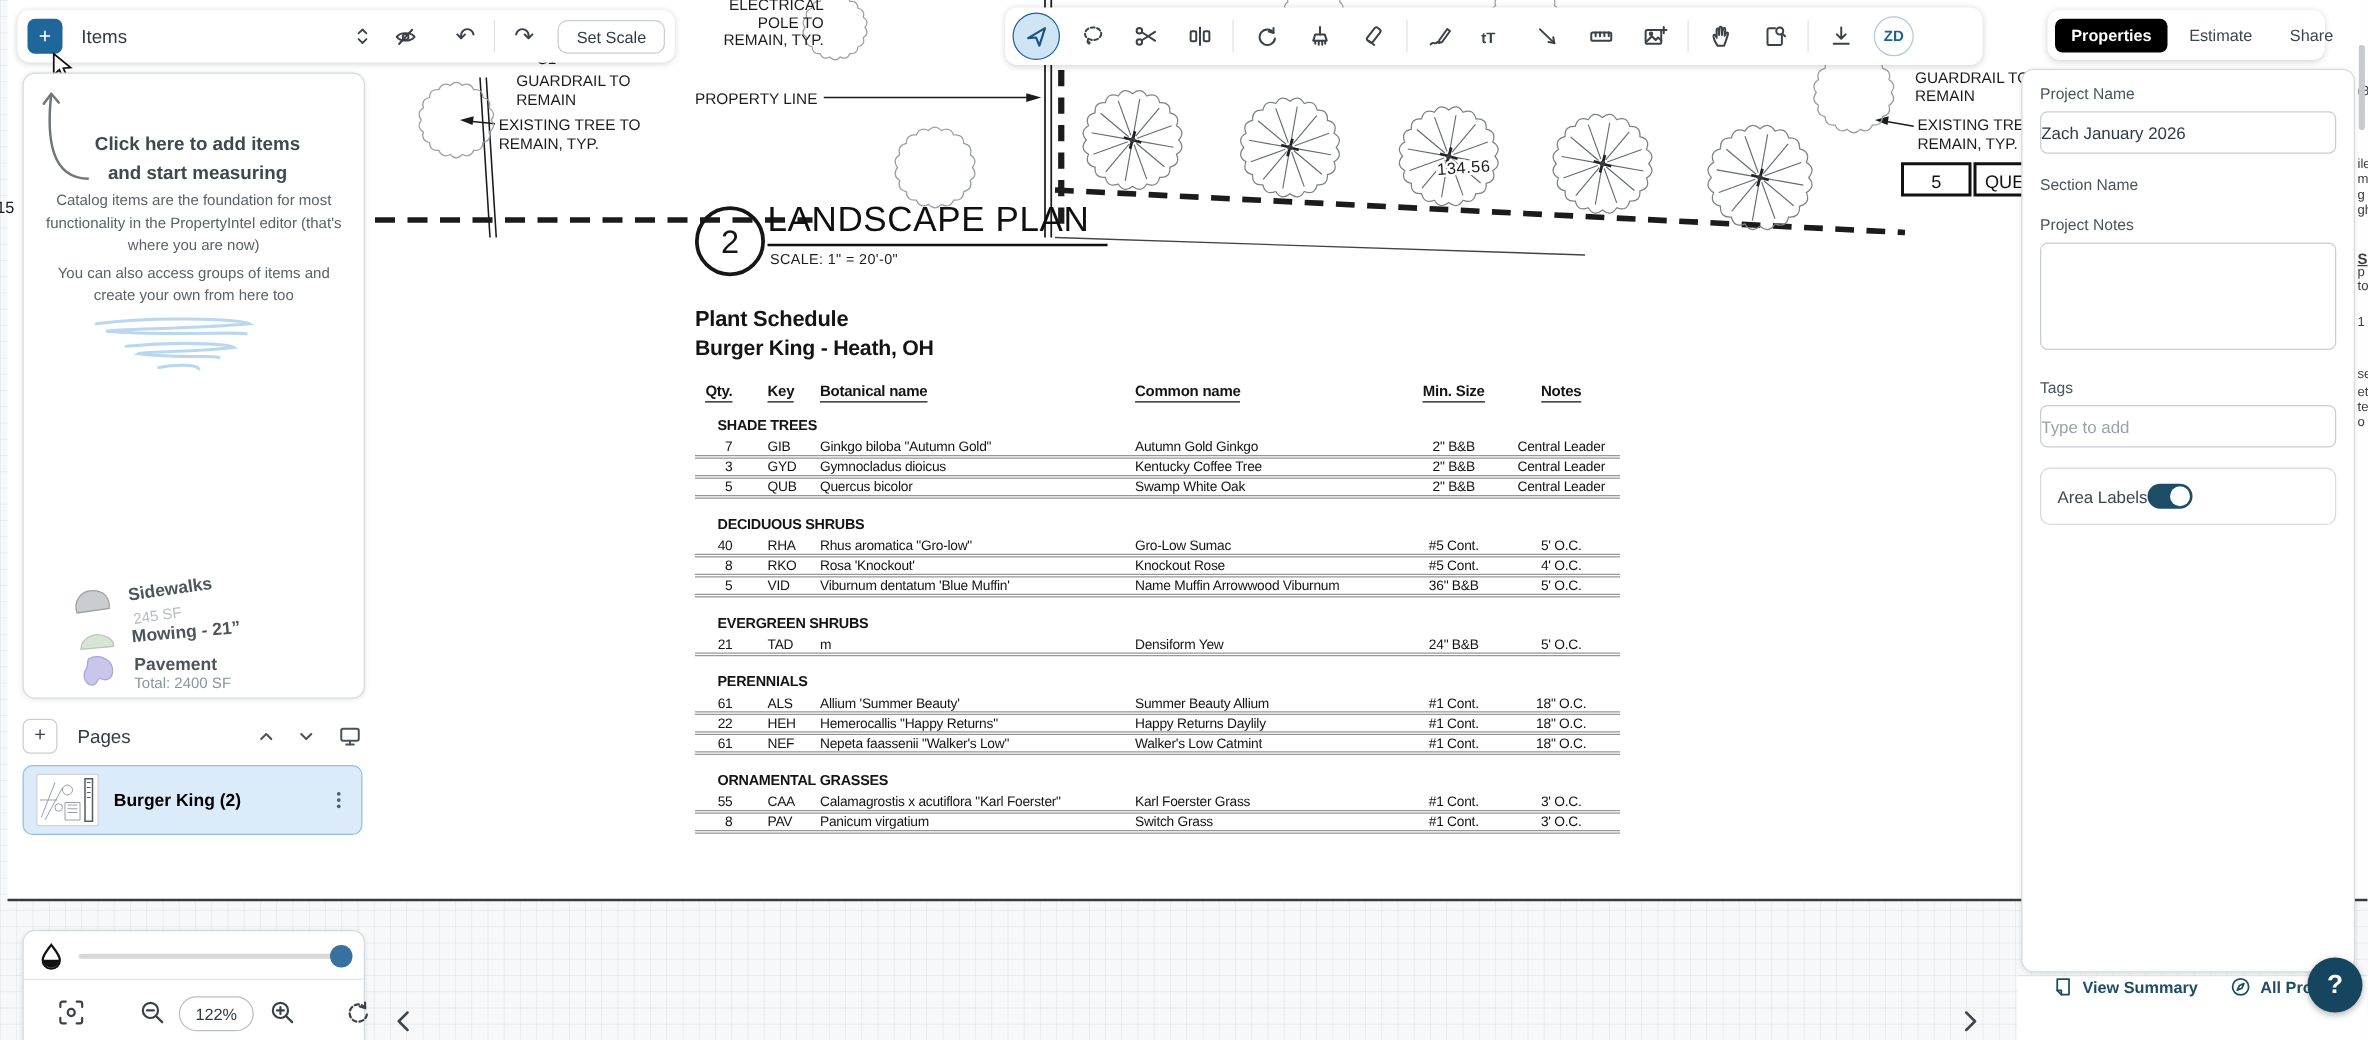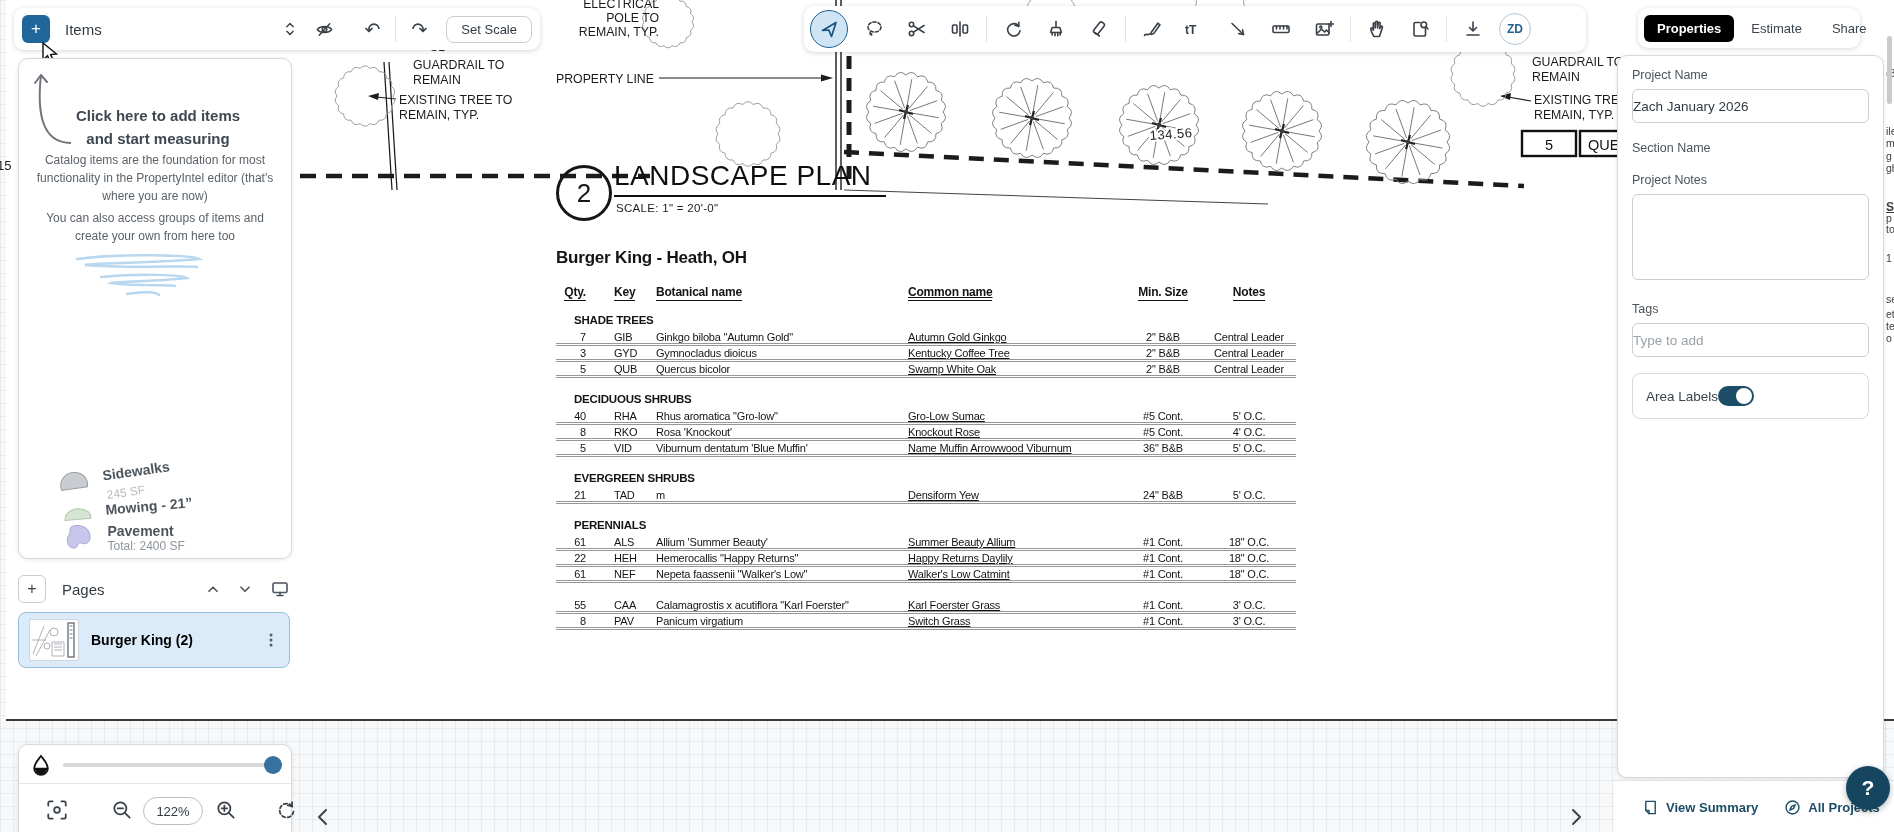--- a/index.html
+++ b/index.html
@@ -28,21 +28,21 @@
   .s-sub{font-size:17px;font-weight:bold;margin-top:3px;}
   .s-head,.s-row,.s-group-h{display:grid;grid-template-columns:40px 56px 254px 218px 78px 94px;align-items:end;}
   .s-head{margin-top:17px;font-size:12px;font-weight:bold;}
   .s-head span u{text-decoration:none;border-bottom:1.5px solid #111;padding-bottom:1px;font-style:normal;}
   .s-group{margin-top:15px;}
   .s-group-name{font-size:11.5px;font-weight:bold;padding-left:18px;height:16px;}
   .s-row{font-size:11px;height:13px;border-bottom:3px double #979797;padding-bottom:0;}
   .c0{text-align:right;padding-right:10px;}
   .c1{padding-left:18px;}
   .c2{padding-left:4px;}
-  .c3{padding-left:2px;text-decoration:underline;}
+  .c3{padding-left:2px;}
   .c4{text-align:center;}
   .c5{text-align:center;}
   
   .panel-p{font-size:12px;color:#5a6269;text-align:center;line-height:1.5;}
   .toggle{width:36px;height:20px;border-radius:10px;background:#1d4d66;position:relative;cursor:pointer;}
   .toggle .knob{position:absolute;right:2px;top:2px;width:16px;height:16px;border-radius:50%;background:#fff;}
   .frag{position:absolute;left:1886px;font-size:10.5px;color:#3c3c3c;white-space:nowrap;}
 </style>
 </head>
 <body>
@@ -194,20 +194,21 @@
 
 <div class="abs" style="left:556px;top:160px;">
   <div class="abs" style="left:0;top:5px;width:50px;height:50px;border:3px solid #161616;border-radius:50%;
               display:flex;align-items:center;justify-content:center;font-size:26px;color:#161616;">2</div>
   <div class="abs" style="left:58px;top:0;font-size:28px;letter-spacing:0.5px;color:#0f0f0f;white-space:nowrap;
               border-bottom:2.5px solid #0f0f0f;padding:0 14px 3px 0;">LANDSCAPE PLAN</div>
   <div class="abs" style="left:60px;top:42px;font-size:11.5px;color:#1d1d1d;letter-spacing:0.3px;white-space:nowrap;">SCALE:  1" = 20'-0"</div>
 </div>
 
 <div id="schedule">
+  <div class="s-title">Plant Schedule</div>
   <div class="s-sub">Burger King - Heath, OH</div>
   <div class="s-head">
     <span class="c0"><u>Qty.</u></span>
     <span class="c1"><u>Key</u></span>
     <span class="c2"><u>Botanical name</u></span>
     <span class="c3"><u>Common name</u></span>
     <span class="c4"><u>Min. Size</u></span>
     <span class="c5"><u>Notes</u></span>
   </div>
   <div id="schedule-groups">
@@ -297,20 +298,21 @@
         <div class="s-row">
           <span class="c0">61</span>
           <span class="c1">NEF</span>
           <span class="c2">Nepeta faassenii "Walker's Low"</span>
           <span class="c3">Walker's Low Catmint</span>
           <span class="c4">#1 Cont.</span>
           <span class="c5">18" O.C.</span>
         </div>
       </div>
       <div class="s-group">
+        <div class="s-group-name">ORNAMENTAL GRASSES</div>
         <div class="s-row">
           <span class="c0">55</span>
           <span class="c1">CAA</span>
           <span class="c2">Calamagrostis x acutiflora "Karl Foerster"</span>
           <span class="c3">Karl Foerster Grass</span>
           <span class="c4">#1 Cont.</span>
           <span class="c5">3' O.C.</span>
         </div>
         <div class="s-row">
           <span class="c0">8</span>
@@ -620,21 +622,21 @@
   <input class="pi-input" style="margin-top: 7px;" placeholder="Type to add">
 
   <div style="margin-top:16px;border:1px solid #d6dadd;border-radius:8px;height:44px;display:flex;align-items:center;padding:0 13px;justify-content:flex-start;">
     <span style="font-size:13.5px;color:#3c454d;">Area Labels</span>
     <div class="toggle">
         <div class="knob"></div>
       </div>
   </div>
 </div>
 
-<div class="abs" style="left:1614px;top:780px;width:280px;height:52px;background:#fff;border-top:1px solid #e1e4e7;display:flex;align-items:center;">
+<div class="abs" style="left:1614px;top:780px;width:280px;height:52px;background:#fff;border-top:1px solid #e1e4e7;display:flex;align-items:flex-start;">
   <div style="display:flex;align-items:center;gap:7px;margin-left:28px;cursor:pointer;">
     <svg width="17" height="17" viewBox="0 0 18 18">
       <g fill="none" stroke="#1d4d66" stroke-width="1.5" stroke-linecap="round" stroke-linejoin="round">
         <path d="M4 2.5 H14 V15.5 H7.5 L4 12 Z"></path>
           <path d="M4 12 H7.5 V15.5"></path>
       </g>
     </svg>
     <span style="font-size:13px;font-weight:600;color:#1d4d66;">View Summary</span>
   </div>
   <div style="display:flex;align-items:center;gap:7px;margin-left:26px;cursor:pointer;">

